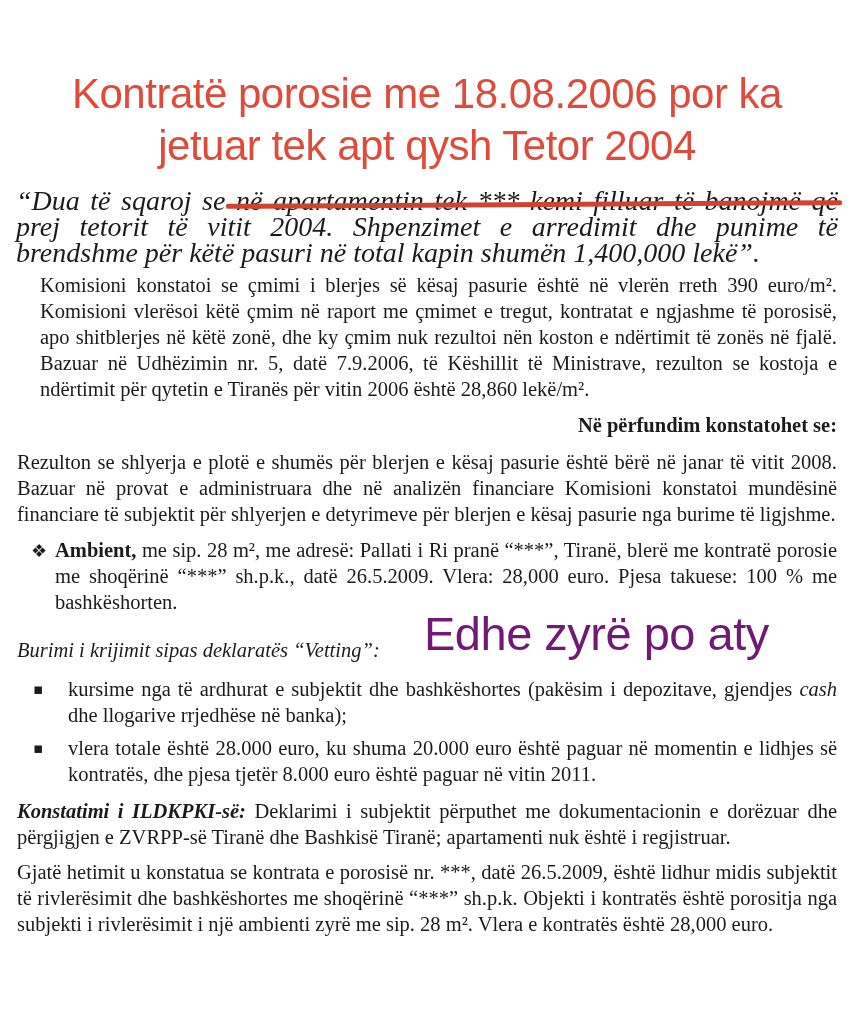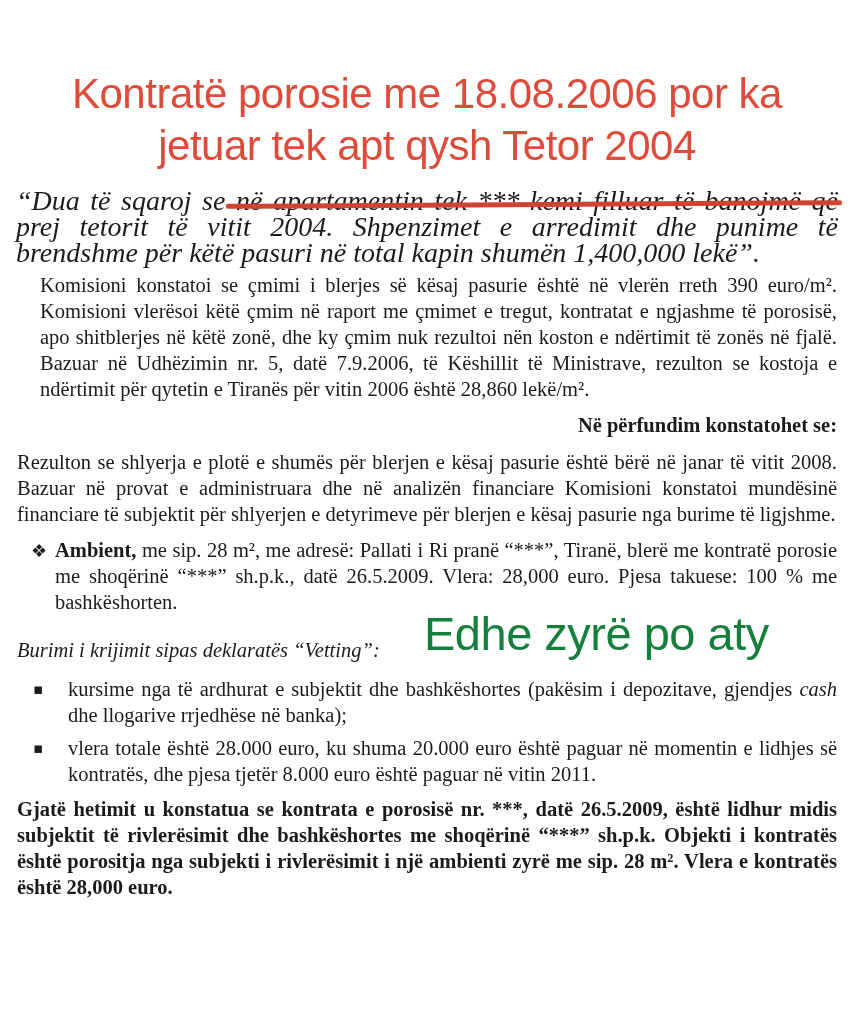--- a/index.html
+++ b/index.html
@@ -25,21 +25,21 @@
     font-size: 42px;
     line-height: 52px;
     letter-spacing: -0.5px;
   }
   .red-title .tline { display: block; }
 
   .red-note {
     position: absolute;
     left: 424px;
     top: 608px;
-    color: #15803d;
+    color: #701a75;
     font-family: "Liberation Sans", sans-serif;
     font-size: 47px;
     line-height: 52px;
     letter-spacing: -0.5px;
     white-space: nowrap;
   }
 
   .red-underline {
     position: absolute;
     left: 226px;
@@ -70,21 +70,21 @@
   .heading { font-weight: bold; text-align: right; }
   .m-price   { margin-top: 6px; margin-left: 40px; }
   .m-head1   { margin-top: 10px; }
   .m-concl   { margin-top: 11px; }
   .m-amb     { margin-top: 10px; }
   .m-burimi  { margin-top: 22px; font-style: italic; text-align: left; }
   .m-b1      { margin-top: 13px; }
   .m-b2      { margin-top: 7px; }
   .m-konst   { margin-top: 11px; }
   .m-head2   { margin-top: 11px; }
-  .m-hetimi  { margin-top: 9px; font-weight: bold; }
+  .m-hetimi  { margin-top: 9px; }
 
   .diamond-item { position: relative; padding-left: 38px; }
   .diamond-marker {
     position: absolute;
     left: 14px;
     top: 1px;
     font-size: 18px;
     font-family: "DejaVu Sans", sans-serif;
   }
   .square-item { position: relative; padding-left: 51px; }
@@ -126,17 +126,20 @@
   <div class="red-note">Edhe zyrë po aty</div>
 
   <div class="para square-item m-b1">
     <span class="square-marker">▪</span><span>kursime nga të ardhurat e subjektit dhe bashkëshortes (pakësim i depozitave, gjendjes </span><i>cash</i><span> dhe llogarive rrjedhëse në banka);</span>
   </div>
 
   <div class="para square-item m-b2">
     <span class="square-marker">▪</span><span>vlera totale është 28.000 euro, ku shuma 20.000 euro është paguar në momentin e lidhjes së kontratës, dhe pjesa tjetër 8.000 euro është paguar në vitin 2011.</span>
   </div>
 
+  <p class="para m-konst">
+    <b class="bi">Konstatimi i ILDKPKI-së:</b><span> Deklarimi i subjektit përputhet me dokumentacionin e dorëzuar dhe përgjigjen e ZVRPP-së Tiranë dhe Bashkisë Tiranë; apartamenti nuk është i regjistruar.</span>
+  </p>
 
 
   <p class="para m-hetimi">Gjatë hetimit u konstatua se kontrata e porosisë nr. ***, datë 26.5.2009, është lidhur midis subjektit të rivlerësimit dhe bashkëshortes me shoqërinë “***” sh.p.k. Objekti i kontratës është porositja nga subjekti i rivlerësimit i një ambienti zyrë me sip. 28 m². Vlera e kontratës është 28,000 euro.</p>
 
 </div>
 
 </body></html>

